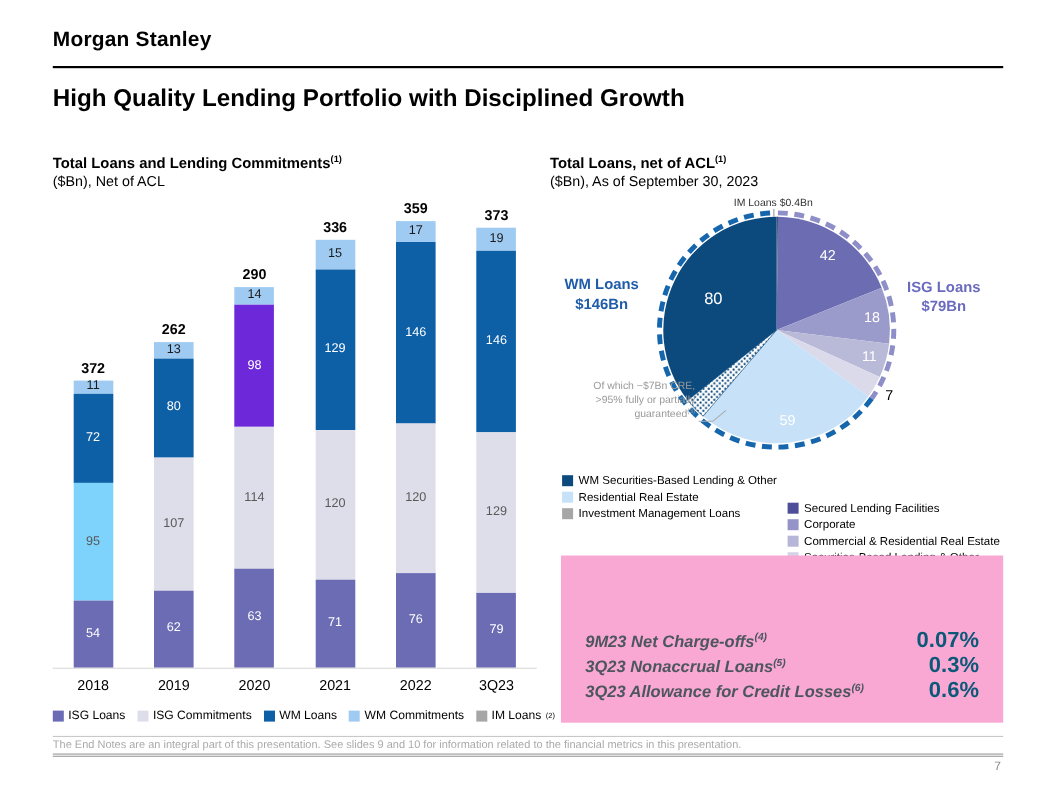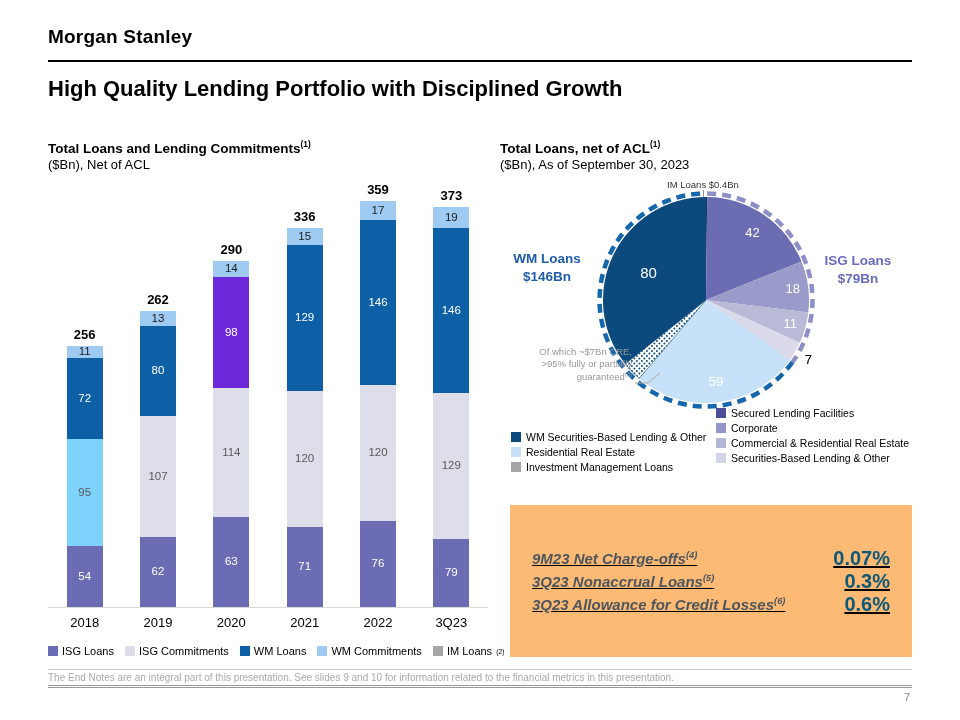--- a/index.html
+++ b/index.html
@@ -33,25 +33,25 @@
   .im-label { position:absolute; left:618px; top:179px; width:170px; text-align:center; font-size:9.5px; color:#333; }
   .im-tick { position:absolute; left:703px; top:190px; width:1px; height:7px; background:#999; }
   .wm-label { position:absolute; left:500px; top:250px; width:94px; text-align:center; color:#1F5CA9; font-weight:bold; font-size:13.5px; line-height:1.3; }
   .isg-label { position:absolute; left:816px; top:252px; width:84px; text-align:center; color:#6A6ABF; font-weight:bold; font-size:13.5px; line-height:1.3; }
   .cre-note { position:absolute; left:504px; top:346px; width:128px; text-align:right; font-size:9.5px; color:#999; line-height:1.3; }
   .cre-line { position:absolute; left:634px; top:362px; }
 
   .pie-legend { position:absolute; font-size:10.5px; }
   .pie-legend .legend-item { margin-bottom:3px; gap:5px; }
   .pie-legend-left { left:511px; top:431px; }
-  .pie-legend-right { left:716px; top:407px; }
-
-  
-  .metrics { position:absolute; left:510px; top:505px; width:402px; height:152px; background:#fdba74;
-             box-sizing:border-box; padding:17px 22px; display:flex; flex-direction:column; justify-content:center;text-decoration:underline; }
+  .pie-legend-right { left:716px; top:456px; }
+
+  
+  .metrics { position:absolute; left:510px; top:505px; width:402px; height:152px; background:#f9a8d4;
+             box-sizing:border-box; padding:17px 22px; display:flex; flex-direction:column; justify-content:flex-end; }
   .metric-row { display:flex; justify-content:space-between; align-items:center; }
   .metric-label { font-style:italic; font-weight:bold; font-size:15px; color:#4D565E; }
   .metric-value { font-weight:bold; font-size:20px; color:#0C5878; }
 
   
   .footer-line-top { position:absolute; left:48px; right:48px; top:669px; border-top:1px solid #C8C8C8; }
   .footer-note { position:absolute; left:48px; top:672px; right:48px; font-size:10px; color:#AAAAAA; }
   .footer-line-bottom { position:absolute; left:48px; right:48px; top:685px; border-top:3px double #999; }
   .page-num { position:absolute; right:50px; top:691px; font-size:11px; color:#888; }
 </style>
@@ -64,21 +64,21 @@
   <div class="header-rule"></div>
   <div class="page-title">High Quality Lending Portfolio with Disciplined Growth</div>
 
   <div class="sec-title" style="left:48px; top:139px;">
     <span>Total Loans and Lending Commitments</span><sup>(1)</sup>
   </div>
   <div class="sec-sub" style="left:48px; top:157px;">($Bn), Net of ACL</div>
 
   <div class="bar-chart">
       <div class="bar-col">
-        <div class="bar-total">256</div>
+        <div class="bar-total">372</div>
         <div class="bar-stack">
           <div class="bar-seg" style="height: 12px; background: rgb(159, 203, 242); color: rgb(26, 26, 26);">11</div>
           <div class="bar-seg" style="height: 81px; background: rgb(13, 95, 166); color: rgb(255, 255, 255);">72</div>
           <div class="bar-seg" style="height: 107px; background: #7dd3fc; color: rgb(89, 89, 89);">95</div>
           <div class="bar-seg" style="height: 61px; background: rgb(108, 108, 181); color: rgb(255, 255, 255);">54</div>
         </div>
       </div>
       <div class="bar-col">
         <div class="bar-total">262</div>
         <div class="bar-stack">
@@ -93,21 +93,21 @@
         <div class="bar-stack">
           <div class="bar-seg" style="height: 16px; background: rgb(159, 203, 242); color: rgb(26, 26, 26);">14</div>
           <div class="bar-seg" style="height: 111px; background: #6d28d9; color: rgb(255, 255, 255);">98</div>
           <div class="bar-seg" style="height: 129px; background: rgb(222, 222, 234); color: rgb(89, 89, 89);">114</div>
           <div class="bar-seg" style="height: 90px; background: rgb(108, 108, 181); color: rgb(255, 255, 255);">63</div>
         </div>
       </div>
       <div class="bar-col">
         <div class="bar-total">336</div>
         <div class="bar-stack">
-          <div class="bar-seg" style="height: 17px; background: rgb(159, 203, 242); color: rgb(26, 26, 26);">15</div>
+          <div class="bar-seg" style="height: 27px; background: rgb(159, 203, 242); color: rgb(26, 26, 26);">15</div>
           <div class="bar-seg" style="height: 146px; background: rgb(13, 95, 166); color: rgb(255, 255, 255);">129</div>
           <div class="bar-seg" style="height: 136px; background: rgb(222, 222, 234); color: rgb(89, 89, 89);">120</div>
           <div class="bar-seg" style="height: 80px; background: rgb(108, 108, 181); color: rgb(255, 255, 255);">71</div>
         </div>
       </div>
       <div class="bar-col">
         <div class="bar-total">359</div>
         <div class="bar-stack">
           <div class="bar-seg" style="height: 19px; background: rgb(159, 203, 242); color: rgb(26, 26, 26);">17</div>
           <div class="bar-seg" style="height: 165px; background: rgb(13, 95, 166); color: rgb(255, 255, 255);">146</div>

